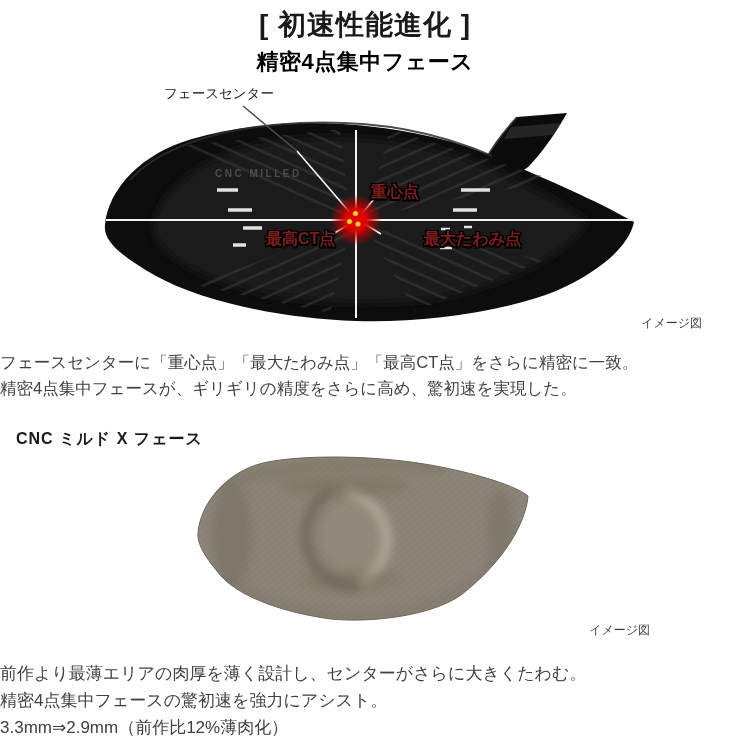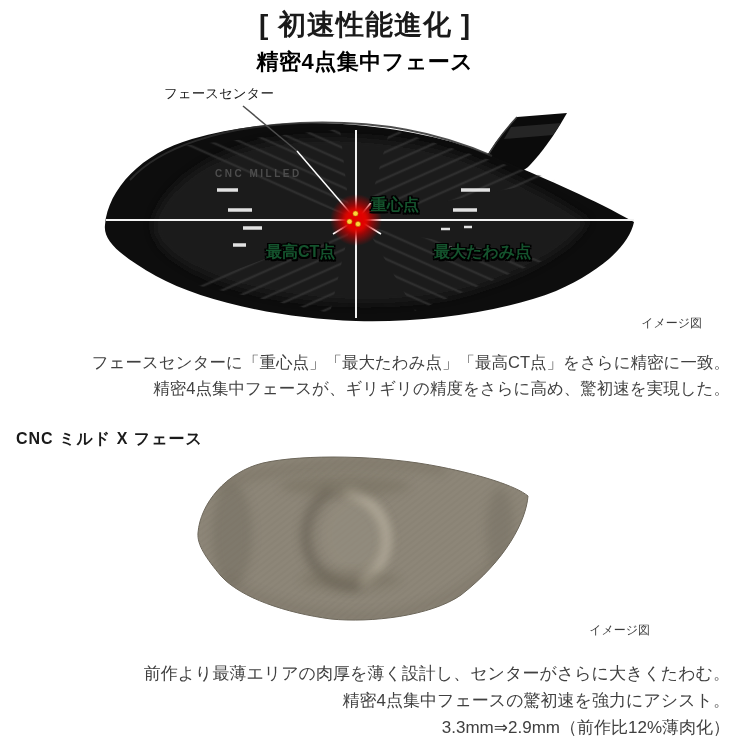--- a/index.html
+++ b/index.html
@@ -15,32 +15,31 @@
   .subtitle1{
     position:absolute;top:47px;left:0;width:100%;margin:0;text-align:center;
     font-size:22px;font-weight:bold;letter-spacing:.5px;color:#000000;
   }
   .figure1{position:absolute;top:85px;left:0;width:730px;height:250px;}
   .figure1 svg,.figure2 svg{position:absolute;top:0;left:0;display:block;}
   .face-center-label{
     position:absolute;left:164px;top:0;font-size:13.5px;color:#1a1a1a;white-space:nowrap;
   }
   .pt-label{
-    position:absolute;color:#14532d;font-weight:bold;font-size:16px;line-height:1.1;white-space:nowrap;
+    position:absolute;color:#7f1d1d;font-weight:bold;font-size:16px;line-height:1.1;white-space:nowrap;
     text-shadow:-1.5px -1.5px 0 #000,1.5px -1.5px 0 #000,-1.5px 1.5px 0 #000,1.5px 1.5px 0 #000,
                  0 -1.5px 0 #000,0 1.5px 0 #000,-1.5px 0 0 #000,1.5px 0 0 #000;
-    margin-top:13px;
   }
   .lb-cog{left:371px;top:98px;}
   .lb-ct{left:266px;top:145px;}
-  .lb-flex{left:394px;top:145px;padding-left:40px;}
+  .lb-flex{left:384px;top:145px;padding-left:40px;}
   .img-note{position:absolute;font-size:12px;color:#3a3a3a;white-space:nowrap;}
   .note1{top:230px;right:28px;}
   .note2{top:172px;right:80px;}
-  .desc{position:absolute;left:0;width:100%;margin:0;text-align:right;color:#404040;}
+  .desc{position:absolute;left:0;width:100%;margin:0;text-align:left;color:#404040;}
   .desc span{display:block;}
   .desc1{top:349px;font-size:16.5px;line-height:26px;}
   .title2{
     position:absolute;top:413px;left:0;width:100%;margin:16px;text-align:left;
     font-size:16px;font-weight:bold;letter-spacing:1px;color:#1a1a1a;
   }
   .figure2{position:absolute;top:450px;left:0;width:730px;height:190px;}
   .desc2{top:660px;font-size:17px;line-height:27px;}
 </style>
 </head>

